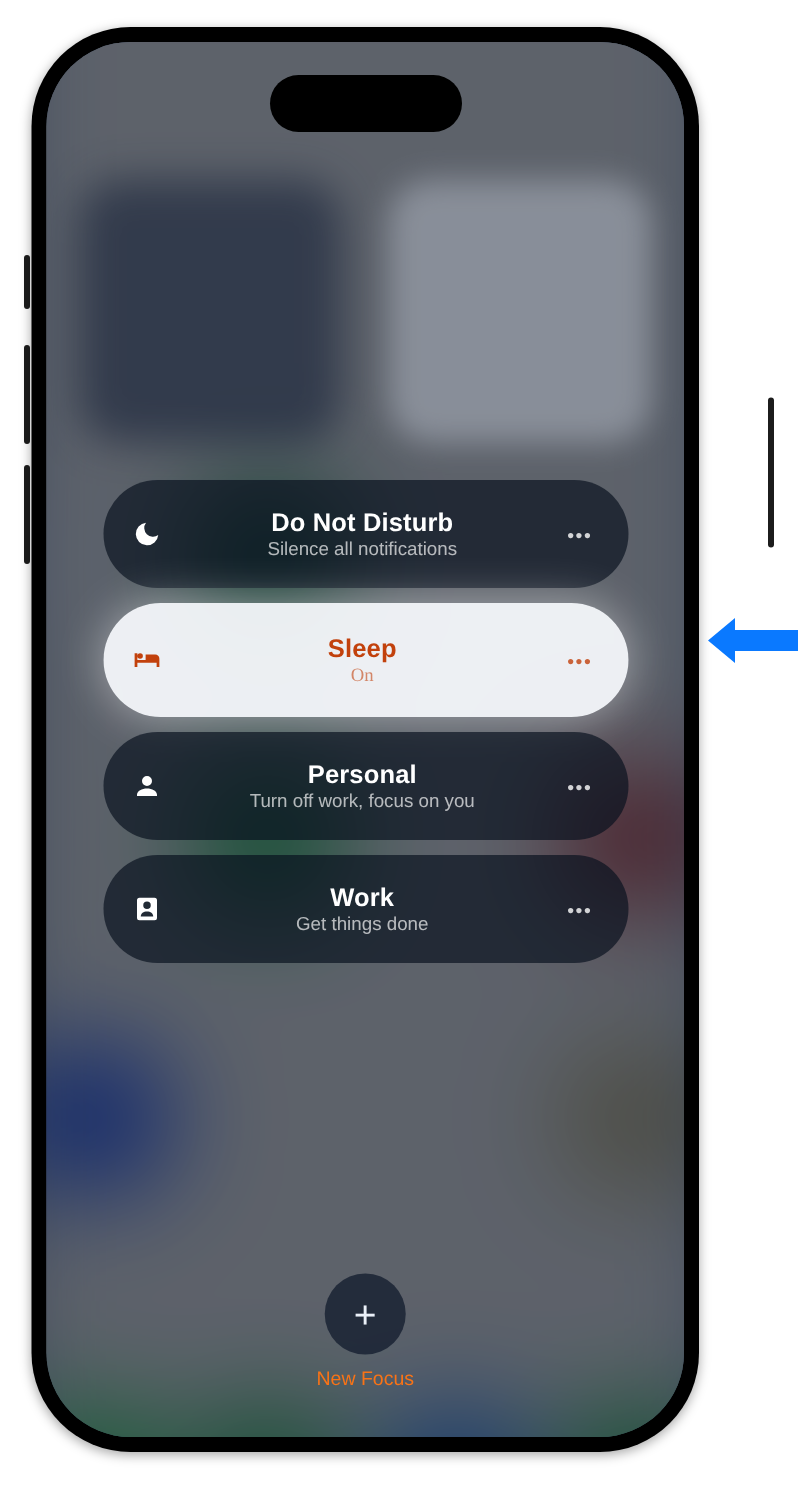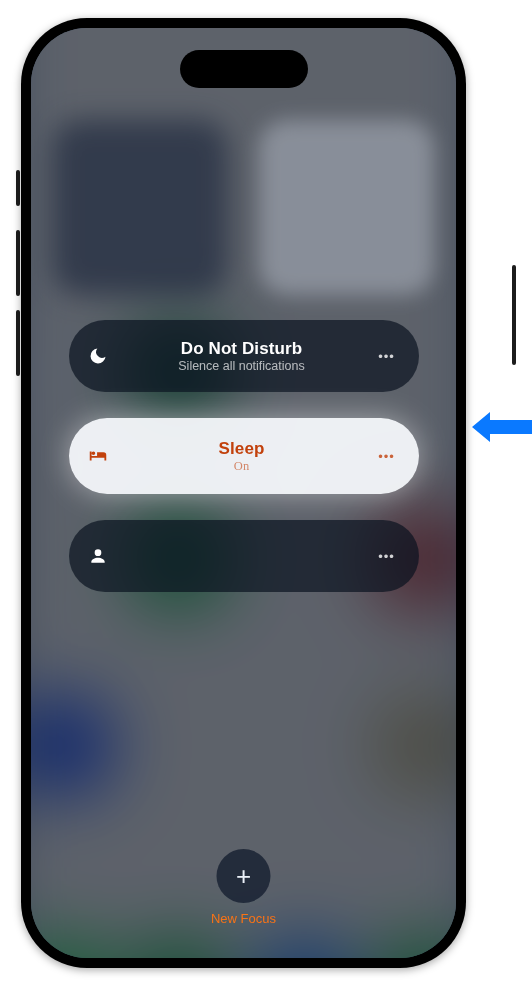--- a/index.html
+++ b/index.html
@@ -69,21 +69,21 @@
     .btn-l1{position:absolute;left:16px;top:170px;width:4px;height:36px;border-radius:3px;background:#1c1c1c}
     .btn-l2{position:absolute;left:16px;top:230px;width:4px;height:66px;border-radius:3px;background:#1c1c1c}
     .btn-l3{position:absolute;left:16px;top:310px;width:4px;height:66px;border-radius:3px;background:#1c1c1c}
     .btn-r {position:absolute;right:16px;top:265px;width:4px;height:100px;border-radius:3px;background:#1c1c1c}
 
     
     .list {
       position: absolute;
       left: 50%; top: 292px; transform: translateX(-50%);
       width: 350px;
-      display: flex; flex-direction: column; gap: 26px;
+      display: flex; flex-direction: column; gap: 10px;
     }
     .row {
       position: relative;
       height: 72px;
       border-radius: 36px;
       display: flex; align-items: center;
       padding: 0 58px 0 54px;
       background: rgba(8,16,30,.68);
       color: #fff;
     }
@@ -176,23 +176,39 @@
         </div>
         <span class="more"></span>
       </div>
 
       <div class="row">
         <span class="icon">
           <svg viewBox="0 0 24 24" width="20" height="20" fill="currentColor">
               <path d="M12 12a4 4 0 1 0 0-8 4 4 0 0 0 0 8zm0 2c-4 0-8 2-8 5v1h16v-1c0-3-4-5-8-5z"></path>
             </svg>
         </span>
-        <span class="more"></span>
-      </div>
-
+        <div class="texts">
+          <div class="title">Personal</div>
+          <div class="sub">Turn off work, focus on you</div>
+        </div>
+        <span class="more"></span>
+      </div>
+
+      <div class="row">
+        <span class="icon">
+          <svg viewBox="0 0 24 24" width="20" height="20" fill="currentColor">
+              <path d="M6 3h12a2 2 0 0 1 2 2v14a2 2 0 0 1-2 2H6a2 2 0 0 1-2-2V5a2 2 0 0 1 2-2zm6 3a3 3 0 1 0 0 6 3 3 0 0 0 0-6zm-5 12h10c0-2.5-2.2-4-5-4s-5 1.5-5 4z"></path>
+            </svg>
+        </span>
+        <div class="texts">
+          <div class="title">Work</div>
+          <div class="sub">Get things done</div>
+        </div>
+        <span class="more"></span>
+      </div>
 
     </div>
 
     <div class="new-focus">
       <div class="plus-btn">
         <span>+</span>
       </div>
       <span class="label">New Focus</span>
     </div>
 

